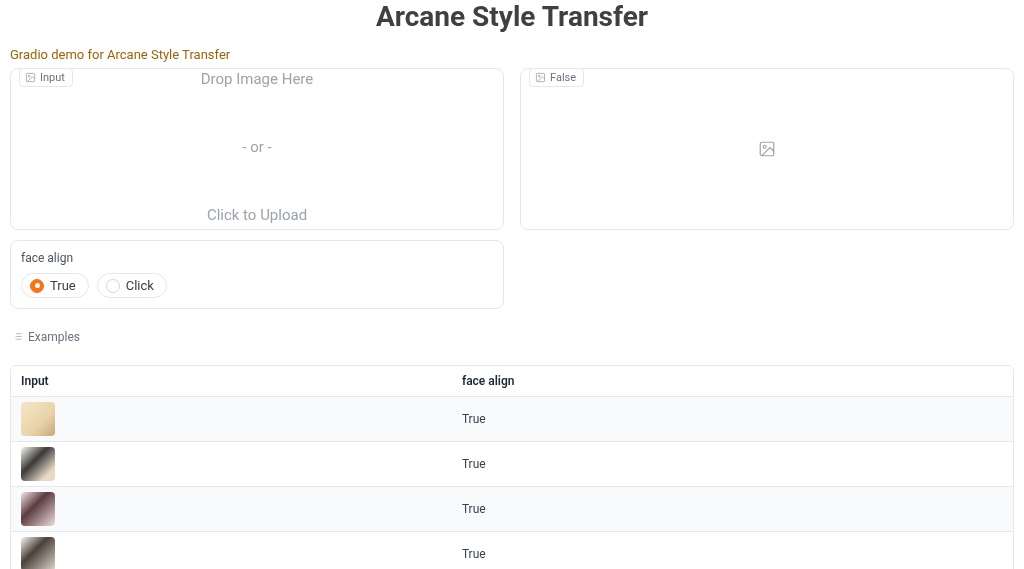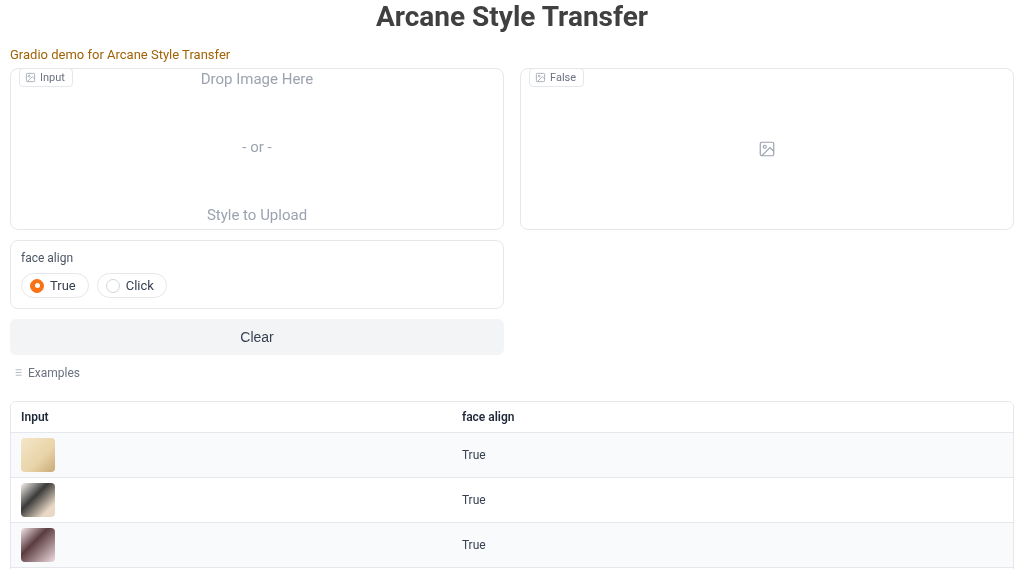--- a/index.html
+++ b/index.html
@@ -225,40 +225,39 @@
                 <rect x="3" y="3" width="18" height="18" rx="2"></rect>
                 <circle cx="9" cy="9" r="2"></circle>
                 <path d="M21 15l-5-5L5 21"></path>
               </svg>
           </span>
           <span>Input</span>
         </div>
         <div class="upload-area">
           <div class="line">Drop Image Here</div>
           <div class="line or">- or -</div>
-          <div class="line">Style to Upload</div>
+          <div class="line">Click to Upload</div>
         </div>
       </div>
 
       <div class="radio-panel">
         <div class="radio-panel-label">face align</div>
         <div class="radio-row">
           <div class="radio-option">
             <span class="radio-circle selected"></span>
             <span>True</span>
           </div>
           <div class="radio-option">
             <span class="radio-circle"></span>
             <span>Click</span>
           </div>
         </div>
       </div>
 
       <div class="button-row">
-        <button class="btn btn-clear">Clear</button>
       </div>
     </div>
 
     <div class="right-col">
       <div class="panel">
         <div class="panel-label">
           <span class="image-icon-sm">
             <svg viewBox="0 0 24 24">
                 <rect x="3" y="3" width="18" height="18" rx="2"></rect>
                 <circle cx="9" cy="9" r="2"></circle>

